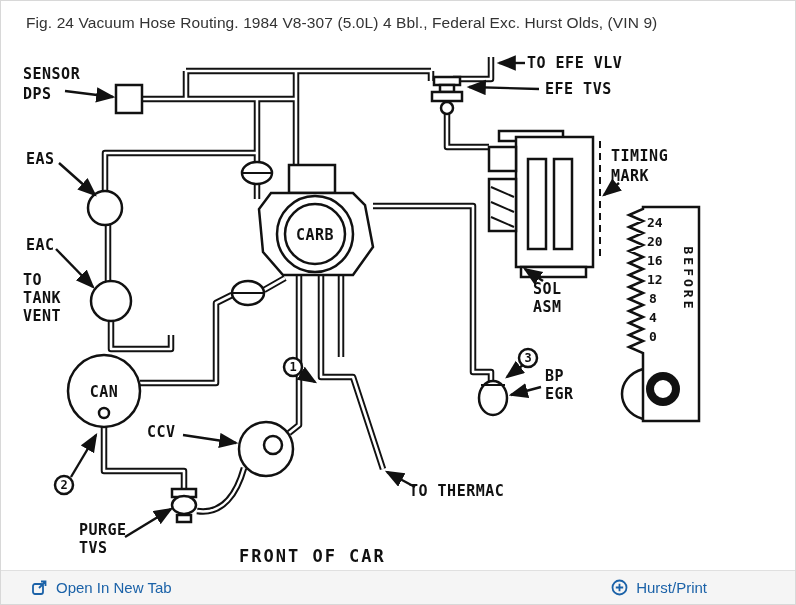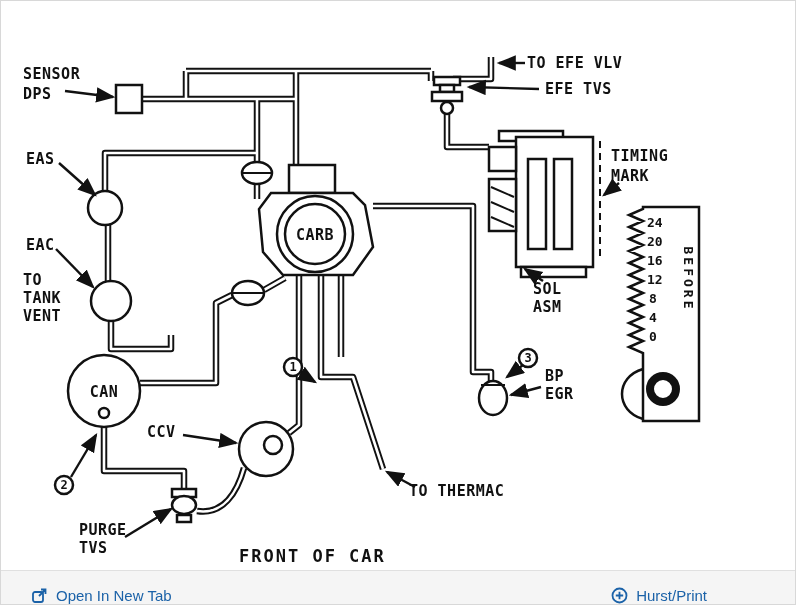--- a/index.html
+++ b/index.html
@@ -9,21 +9,21 @@
     border:1px solid #d8d8d8; overflow:hidden;
   }
   .caption {
     position:absolute; top:13px; left:25px; right:20px;
     font-size:15.5px; color:#333; letter-spacing:0.1px;
   }
   .diagram-wrap { position:absolute; top:46px; left:0; width:796px; height:525px; }
   .footer {
     position:absolute; left:0; right:0; bottom:0; height:34px;
     background:#f5f5f5; border-top:1px solid #e0e0e0;
-    display:flex; align-items:flex-end; justify-content:space-between;
+    display:flex; align-items:center; justify-content:space-between;
     padding-left:30px; padding-right:88px;
   }
   .footer-link {
     display:flex; align-items:center; gap:8px; color:#1b62a8;
     font-size:15px; cursor:pointer;
   }
   .footer-link svg { display:block; }
 
   
   .hose-outer { fill:none; stroke:#111; stroke-width:6.5; stroke-linejoin:round; }
@@ -40,20 +40,21 @@
          font-size:13px; fill:#111; }
   .callout-num { font-family:"DejaVu Sans Mono", monospace; font-weight:bold;
          font-size:12px; fill:#111; text-anchor:middle; }
   svg text { user-select:none; }
 </style>
 </head>
 <body>
 
 <div class="page">
 
+  <div class="caption">Fig. 24 Vacuum Hose Routing. 1984 V8-307 (5.0L) 4 Bbl., Federal Exc. Hurst Olds, (VIN 9)</div>
 
   <div class="diagram-wrap">
     <svg width="796" height="525" viewBox="0 0 796 525" xmlns="http://www.w3.org/2000/svg">
       <defs>
         <marker id="ah" markerWidth="9" markerHeight="8" refX="7" refY="3.2" orient="auto">
           <path d="M0,0 L8,3.2 L0,6.4 Z" fill="#111"></path>
         </marker>
       </defs>
 
       <g>

